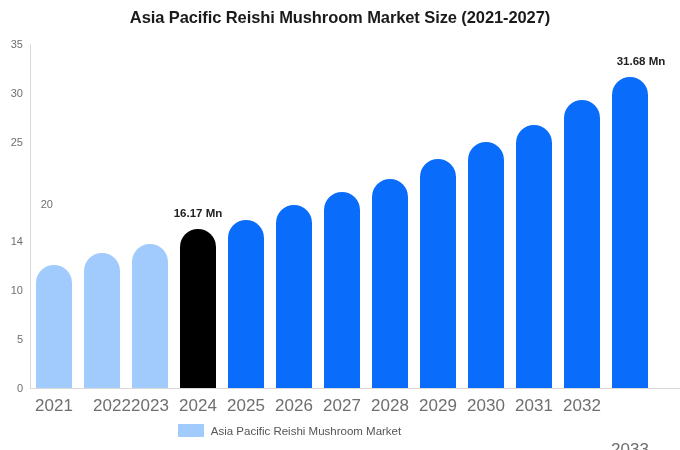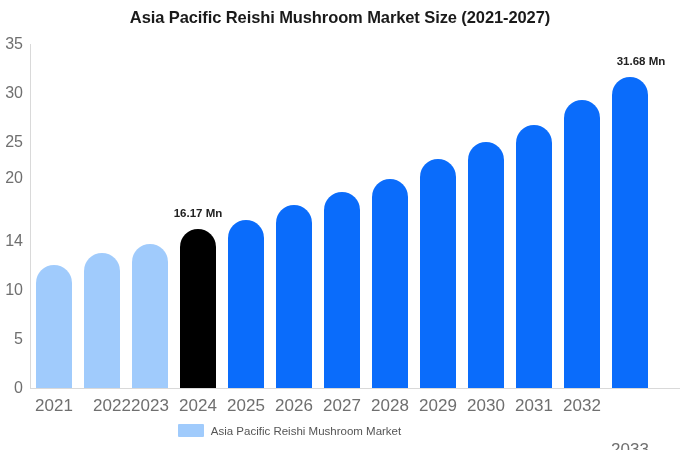--- a/index.html
+++ b/index.html
@@ -53,21 +53,21 @@
     top: 388px;
     width: 650px;
     height: 1px;
     background: #d9d9d9;
   }
   .y-tick {
     position: absolute;
     left: 0px;
     width: 23px;
     text-align: right;
-    font-size: 16px;
+    font-size: 11px;
     color: #6f6f6f;
     line-height: 12px;
   }
   .bars-layer {
     position: absolute;
     left: 0;
     top: 0;
     width: 680px;
     height: 400px;
   }
@@ -121,21 +121,21 @@
   <div class="chart-title">Asia Pacific Reishi Mushroom Market Size (2021-2027)</div>
 
   <div class="plot">
     <div class="y-axis-line"></div>
     <div class="x-axis-line"></div>
     <div id="y-ticks">
         <div class="y-tick" style="top: 382px;">0</div>
         <div class="y-tick" style="top: 332.857px;">5</div>
         <div class="y-tick" style="top: 283.714px;">10</div>
         <div class="y-tick" style="top: 234.571px;">14</div>
-        <div class="y-tick" style="top: 172px;">20</div>
+        <div class="y-tick" style="top: 198px; padding-left: 30px;">20</div>
         <div class="y-tick" style="top: 136.286px;">25</div>
         <div class="y-tick" style="top: 87.1429px;">30</div>
         <div class="y-tick" style="top: 38px;">35</div>
       </div>
     <div class="bars-layer" id="bars-layer">
         <div class="bar" style="left: 36px; height: 122.857px; background: rgb(160, 203, 252);"></div>
         <div class="bar" style="left: 84px; height: 134.651px; background: rgb(160, 203, 252);"></div>
         <div class="bar" style="left: 132px; height: 144.48px; background: rgb(160, 203, 252);"></div>
         <div class="bar" style="left: 180px; height: 158.928px; background: rgb(0, 0, 0);"></div>
         <div class="bar-label" style="left: 153px; width: 90px; top: 207.072px;">16.17 Mn</div>

